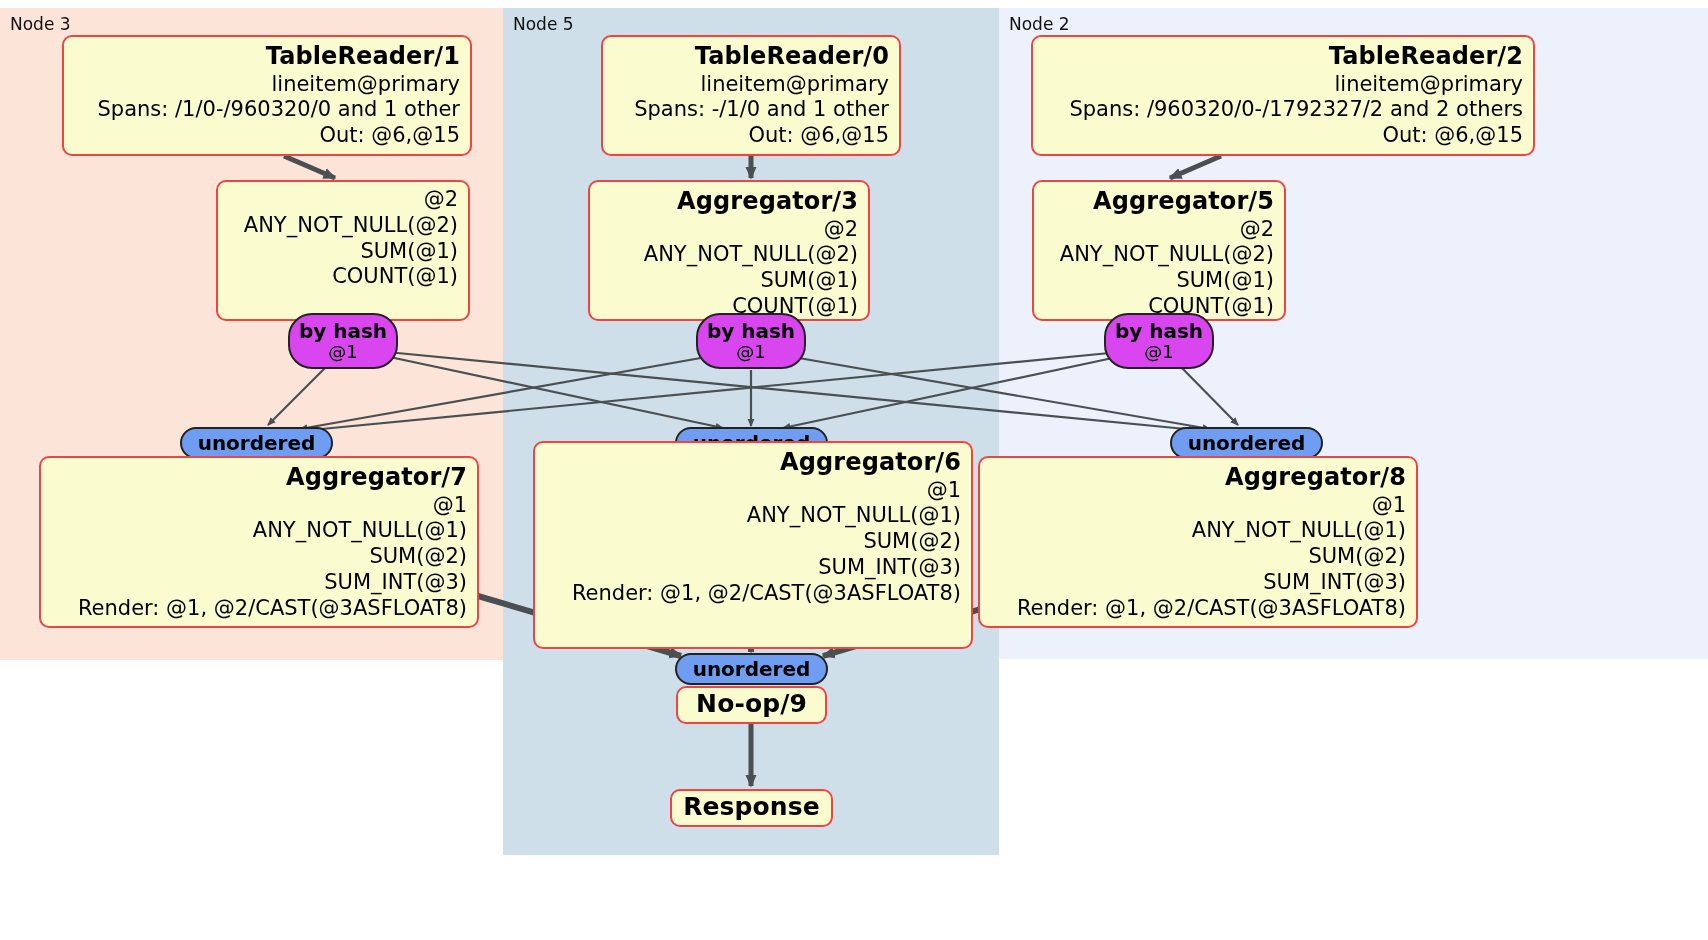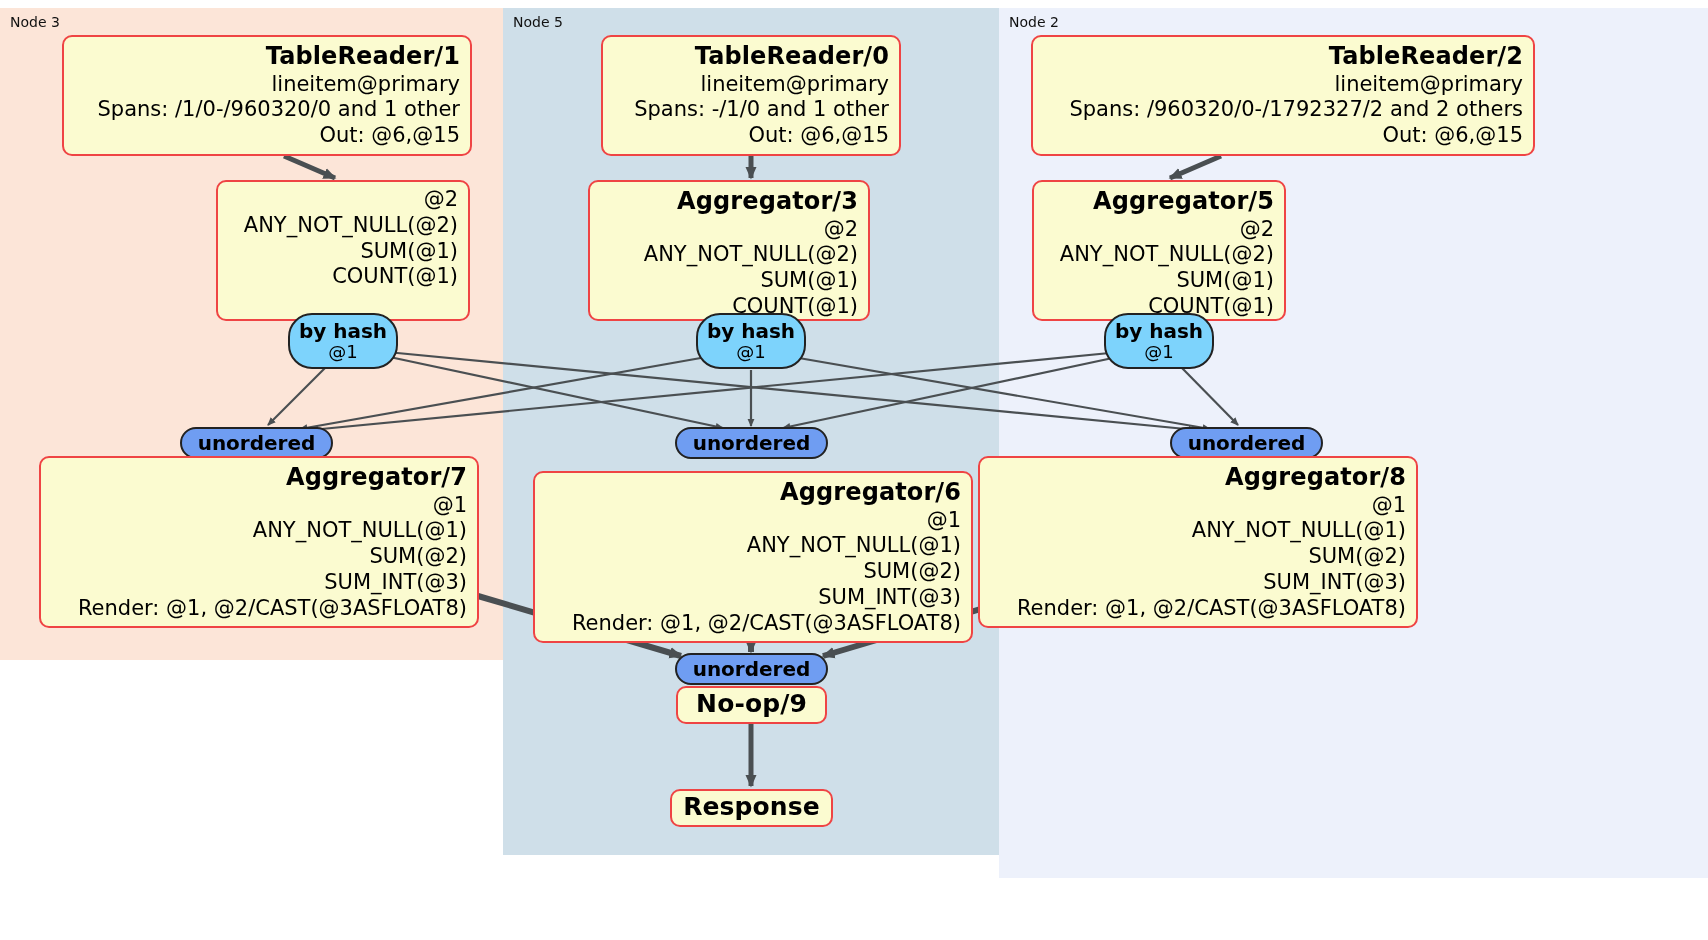--- a/index.html
+++ b/index.html
@@ -20,21 +20,21 @@
 
   
   .node-panel {
     position: absolute;
     box-sizing: border-box;
   }
   .node-label {
     position: absolute;
     left: 10px;
     top: 6px;
-    font-size: 14px;
+    font-size: 17px;
     color: #111111;
     white-space: nowrap;
   }
 
   
   #edges {
     position: absolute;
     left: 0;
     top: 0;
     width: 1708px;
@@ -82,21 +82,21 @@
     border-radius: 16px;
     text-align: center;
     color: #000000;
     display: flex;
     flex-direction: column;
     align-items: center;
     justify-content: center;
     line-height: 1.12;
   }
   .pill.hash {
-    background: #7dd3fc;
+    background: #d946ef;
     border-radius: 24px;
   }
   .pill.hash .lbl {
     font-weight: bold;
     font-size: 20px;
   }
   .pill.hash .sub {
     font-size: 18px;
   }
   .pill.unordered {
@@ -114,21 +114,21 @@
 <div id="stage">
 
   <div class="node-panel" style="left:0px; top:8px; width:503px; height:652px; background:#fce5d8;">
     <span class="node-label">Node 3</span>
   </div>
 
   <div class="node-panel" style="left:503px; top:8px; width:496px; height:847px; background:#cfdfe9;">
     <span class="node-label">Node 5</span>
   </div>
 
-  <div class="node-panel" style="left:999px; top:8px; width:709px; height:870px; background:#edf1fb;">
+  <div class="node-panel" style="left:999px; top:8px; width:709px; height:651px; background:#edf1fb;">
     <span class="node-label">Node 2</span>
   </div>
 
   <svg id="edges" viewBox="0 0 1708 940">
     <defs>
       <marker id="ah-thin" markerWidth="9" markerHeight="9" refX="7.4" refY="4.5" orient="auto" markerUnits="userSpaceOnUse">
         <path d="M0,0.9 L8.4,4.5 L0,8.1 z" fill="#4a4f52"></path>
       </marker>
       <marker id="ah-thick" markerWidth="14" markerHeight="14" refX="11.5" refY="7" orient="auto" markerUnits="userSpaceOnUse">
         <path d="M0,1.3 L13,7 L0,12.7 z" fill="#4a4f52"></path>
@@ -231,21 +231,21 @@
 
   <div class="proc" style="left:39px; top:456px; width:440px; height:172px;">
     <div class="title">Aggregator/7</div>
     <div class="row">@1</div>
     <div class="row">ANY_NOT_NULL(@1)</div>
     <div class="row">SUM(@2)</div>
     <div class="row">SUM_INT(@3)</div>
     <div class="row">Render: @1, @2/CAST(@3ASFLOAT8)</div>
   </div>
 
-  <div class="proc" style="left:533px; top:471px; width:440px; height:172px;">
+  <div class="proc" style="left:533px; top:441px; width:440px; height:208px;">
     <div class="title">Aggregator/6</div>
     <div class="row">@1</div>
     <div class="row">ANY_NOT_NULL(@1)</div>
     <div class="row">SUM(@2)</div>
     <div class="row">SUM_INT(@3)</div>
     <div class="row">Render: @1, @2/CAST(@3ASFLOAT8)</div>
   </div>
 
   <div class="proc" style="left:978px; top:456px; width:440px; height:172px;">
     <div class="title">Aggregator/8</div>

